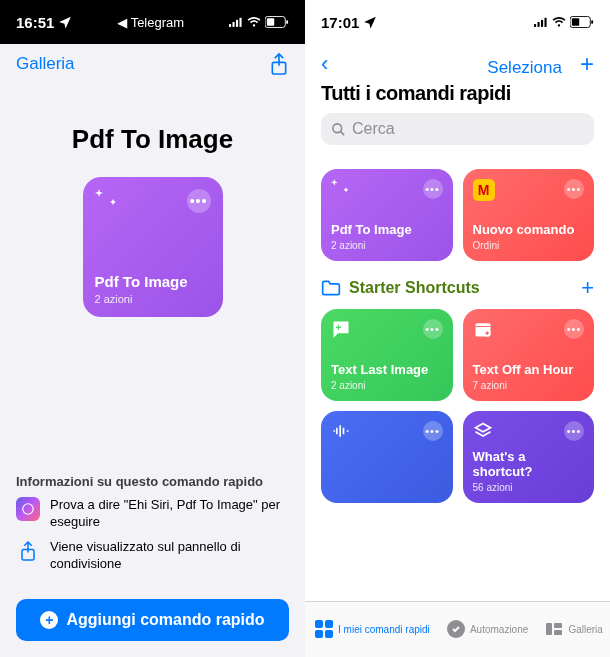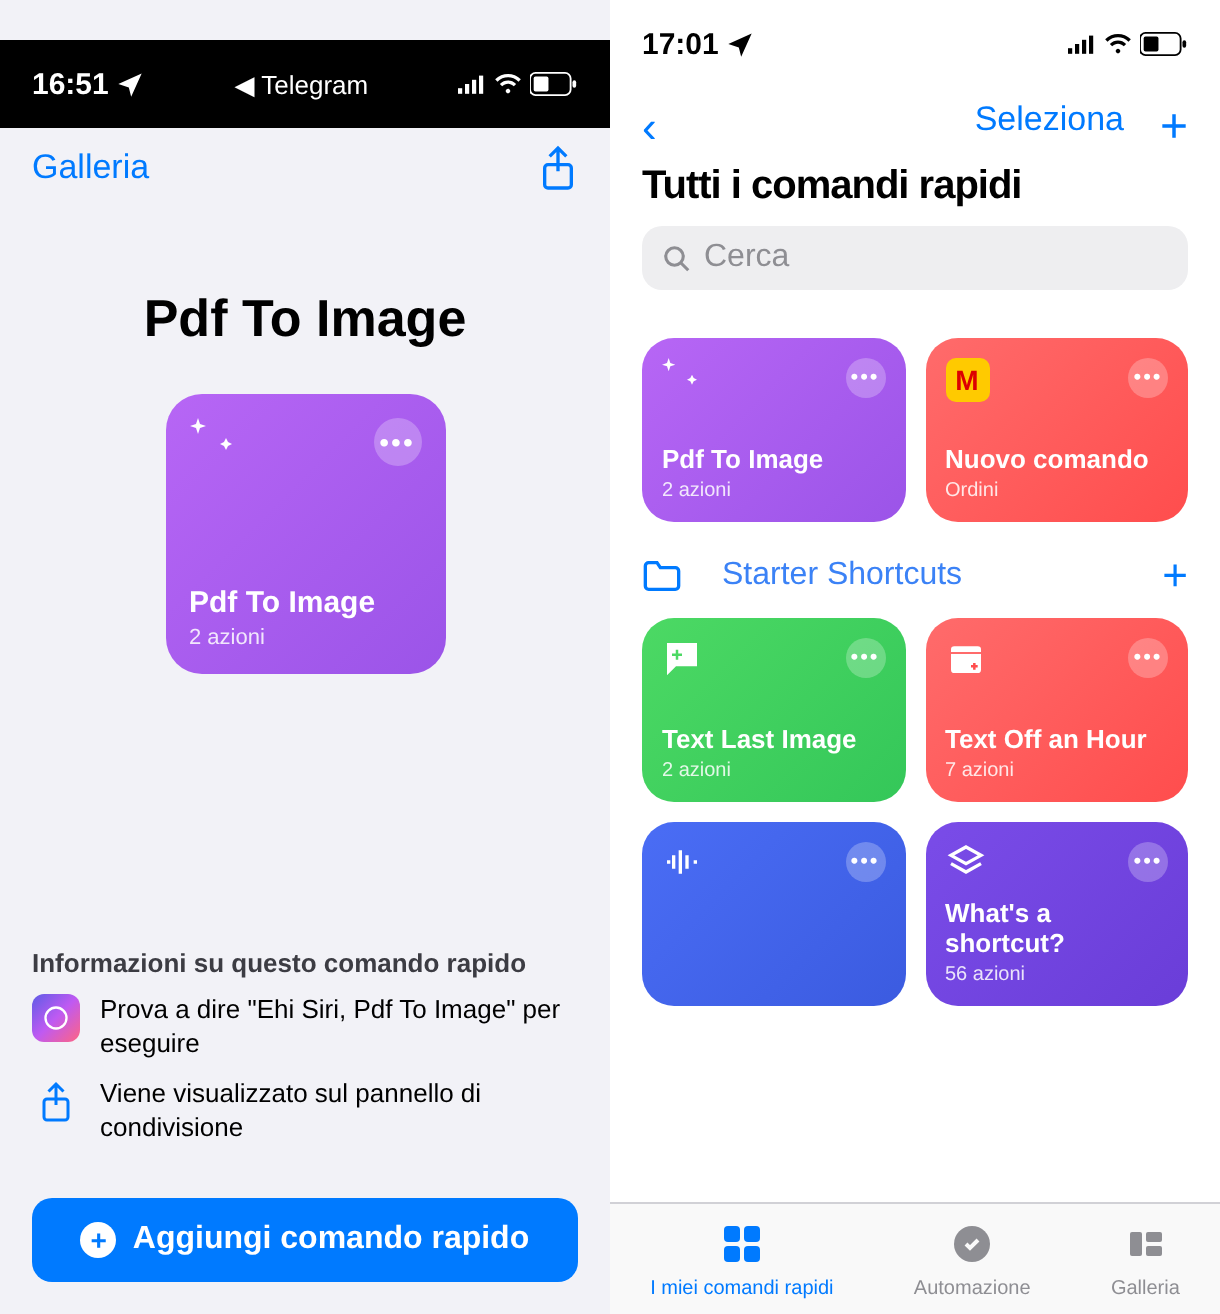--- a/index.html
+++ b/index.html
@@ -6,21 +6,21 @@
 body { display: flex; width: 610px; height: 657px; background: #fff; }
 .phone { width: 305px; height: 657px; display: flex; flex-direction: column; position: relative; }
 .phone-left { background: #f2f2f7; }
 .phone-right { background: #fff; }
 
 
 .status-bar { height: 44px; display: flex; align-items: center; justify-content: space-between; padding: 0 16px; font-size: 15px; font-weight: 600; color: #000; }
 .status-left { display: flex; align-items: center; gap: 4px; }
 .status-right { display: flex; align-items: center; gap: 4px; }
 .status-icon { width: 14px; height: 14px; }
-.phone-left .status-bar { color: #fff; background: #000; margin-top: 20px; }
+.phone-left .status-bar { color: #fff; background: #000; }
 .phone-right .status-bar { color: #000; }
 
 
 .nav-bar-left { display: flex; align-items: center; justify-content: space-between; padding: 8px 16px; }
 .cancel { color: #007aff; font-size: 17px; }
 
 .title-large { text-align: center; font-size: 26px; font-weight: 700; margin-top: 40px; color: #000; }
 .share-date { text-align: center; font-size: 14px; color: #6e6e73; margin-top: 8px; }
 
 .tile-center { display: flex; justify-content: center; margin-top: 22px; }
@@ -43,44 +43,44 @@
 .siri-badge { background: linear-gradient(135deg, #5e5ce6, #bf5af2, #ff6482); }
 .share-badge { color: #007aff; }
 .info-text { font-size: 13px; color: #000; line-height: 1.3; }
 
 .add-btn { margin: 8px 16px 16px; background: #007aff; color: #fff; border-radius: 10px; padding: 12px; display: flex; align-items: center; justify-content: center; gap: 8px; font-size: 16px; font-weight: 600; }
 .add-plus { width: 18px; height: 18px; border-radius: 50%; background: #fff; color: #007aff; display: flex; align-items: center; justify-content: center; font-size: 14px; font-weight: 700; }
 
 
 .nav-bar-right { display: flex; align-items: center; justify-content: space-between; padding: 6px 16px 2px; }
 .back-chev { color: #007aff; font-size: 22px; }
-.nav-actions { display: flex; align-items: flex-start; gap: 18px; color: #007aff; font-size: 17px; }
+.nav-actions { display: flex; align-items: flex-end; gap: 18px; color: #007aff; font-size: 17px; }
 .nav-plus { font-size: 24px; font-weight: 300; }
 
 .title-right { font-size: 20px; font-weight: 800; padding: 2px 16px 8px; color: #000; letter-spacing: -0.5px; }
 
 .search-bar { margin: 0 16px 24px; background: #eeeef0; border-radius: 10px; padding: 7px 10px; display: flex; align-items: center; gap: 6px; color: #8e8e93; font-size: 16px; }
 
 .tiles-grid { display: grid; grid-template-columns: 1fr 1fr; gap: 10px; padding: 0 16px; }
 .tile-sm { height: 92px; border-radius: 16px; padding: 10px; color: #fff; display: flex; flex-direction: column; justify-content: space-between; position: relative; }
 .tile-sm .tile-name { font-size: 13px; font-weight: 600; }
 .tile-sm .tile-sub { font-size: 10px; }
 .tile-sm .tile-more { width: 20px; height: 20px; font-size: 11px; }
 .tile-sm .tile-icon { width: 20px; height: 20px; }
 
 .mcdonalds-icon { width: 22px; height: 22px; background: #ffca00; border-radius: 5px; display: flex; align-items: center; justify-content: center; }
 .mcdonalds-m { color: #d00; font-size: 14px; font-weight: 800; }
 
 .section-header { display: flex; align-items: center; justify-content: space-between; padding: 14px 16px 8px; }
 .section-left { display: flex; align-items: center; gap: 8px; }
-.section-title { font-size: 16px; font-weight: 400; color: #3b82f6; margin-left: 12px; }
+.section-title { font-size: 16px; font-weight: 700; color: #4d7c0f; }
 .section-plus { color: #007aff; font-size: 22px; font-weight: 300; }
 
 .tabbar { height: 56px; border-top: 0.5px solid #d1d1d6; display: flex; align-items: center; justify-content: space-around; background: #f9f9f9; margin-top: auto; }
-.tab-item { display: flex; flex-direction: column; align-items: center; gap: 2px; font-size: 10px; color: #8e8e93; }
+.tab-item { display: flex; flex-direction: row; align-items: center; gap: 2px; font-size: 10px; color: #8e8e93; }
 .tab-item.active { color: #007aff; }
 .tab-glyph { width: 24px; height: 24px; }
 
 .right-content { flex: 1; overflow: hidden; display: flex; flex-direction: column; }
 </style>
 </head>
 <body>
 
 <div class="phone phone-left">
 

